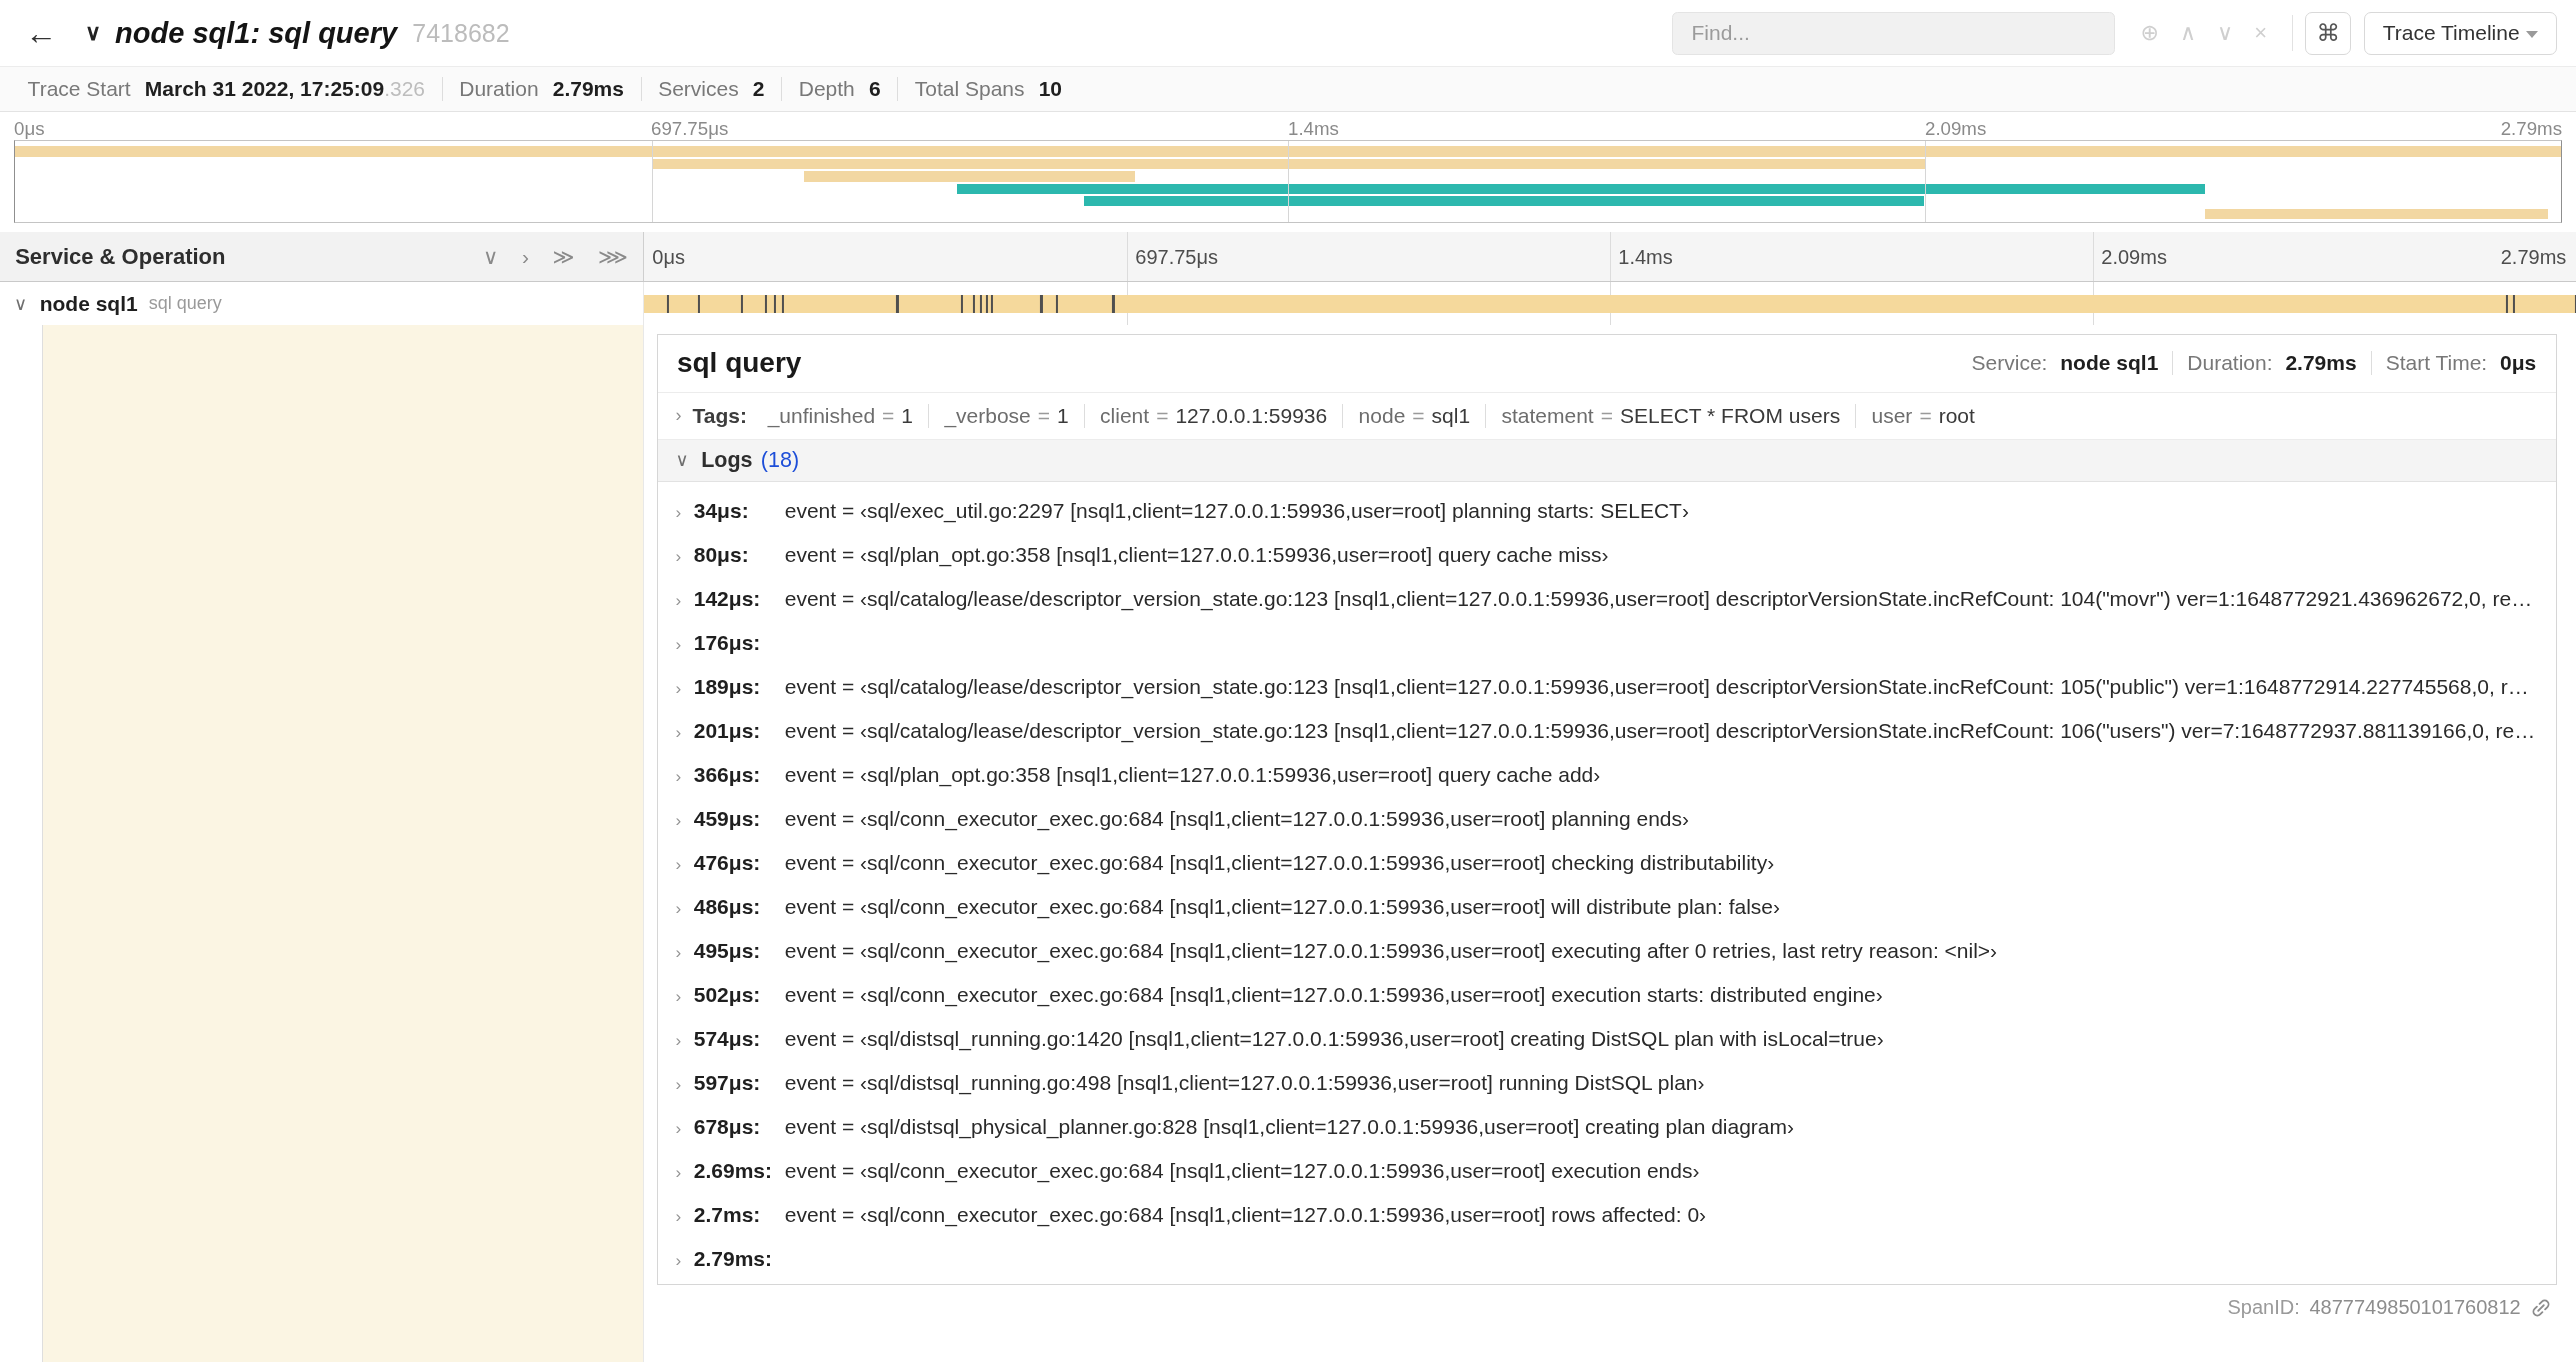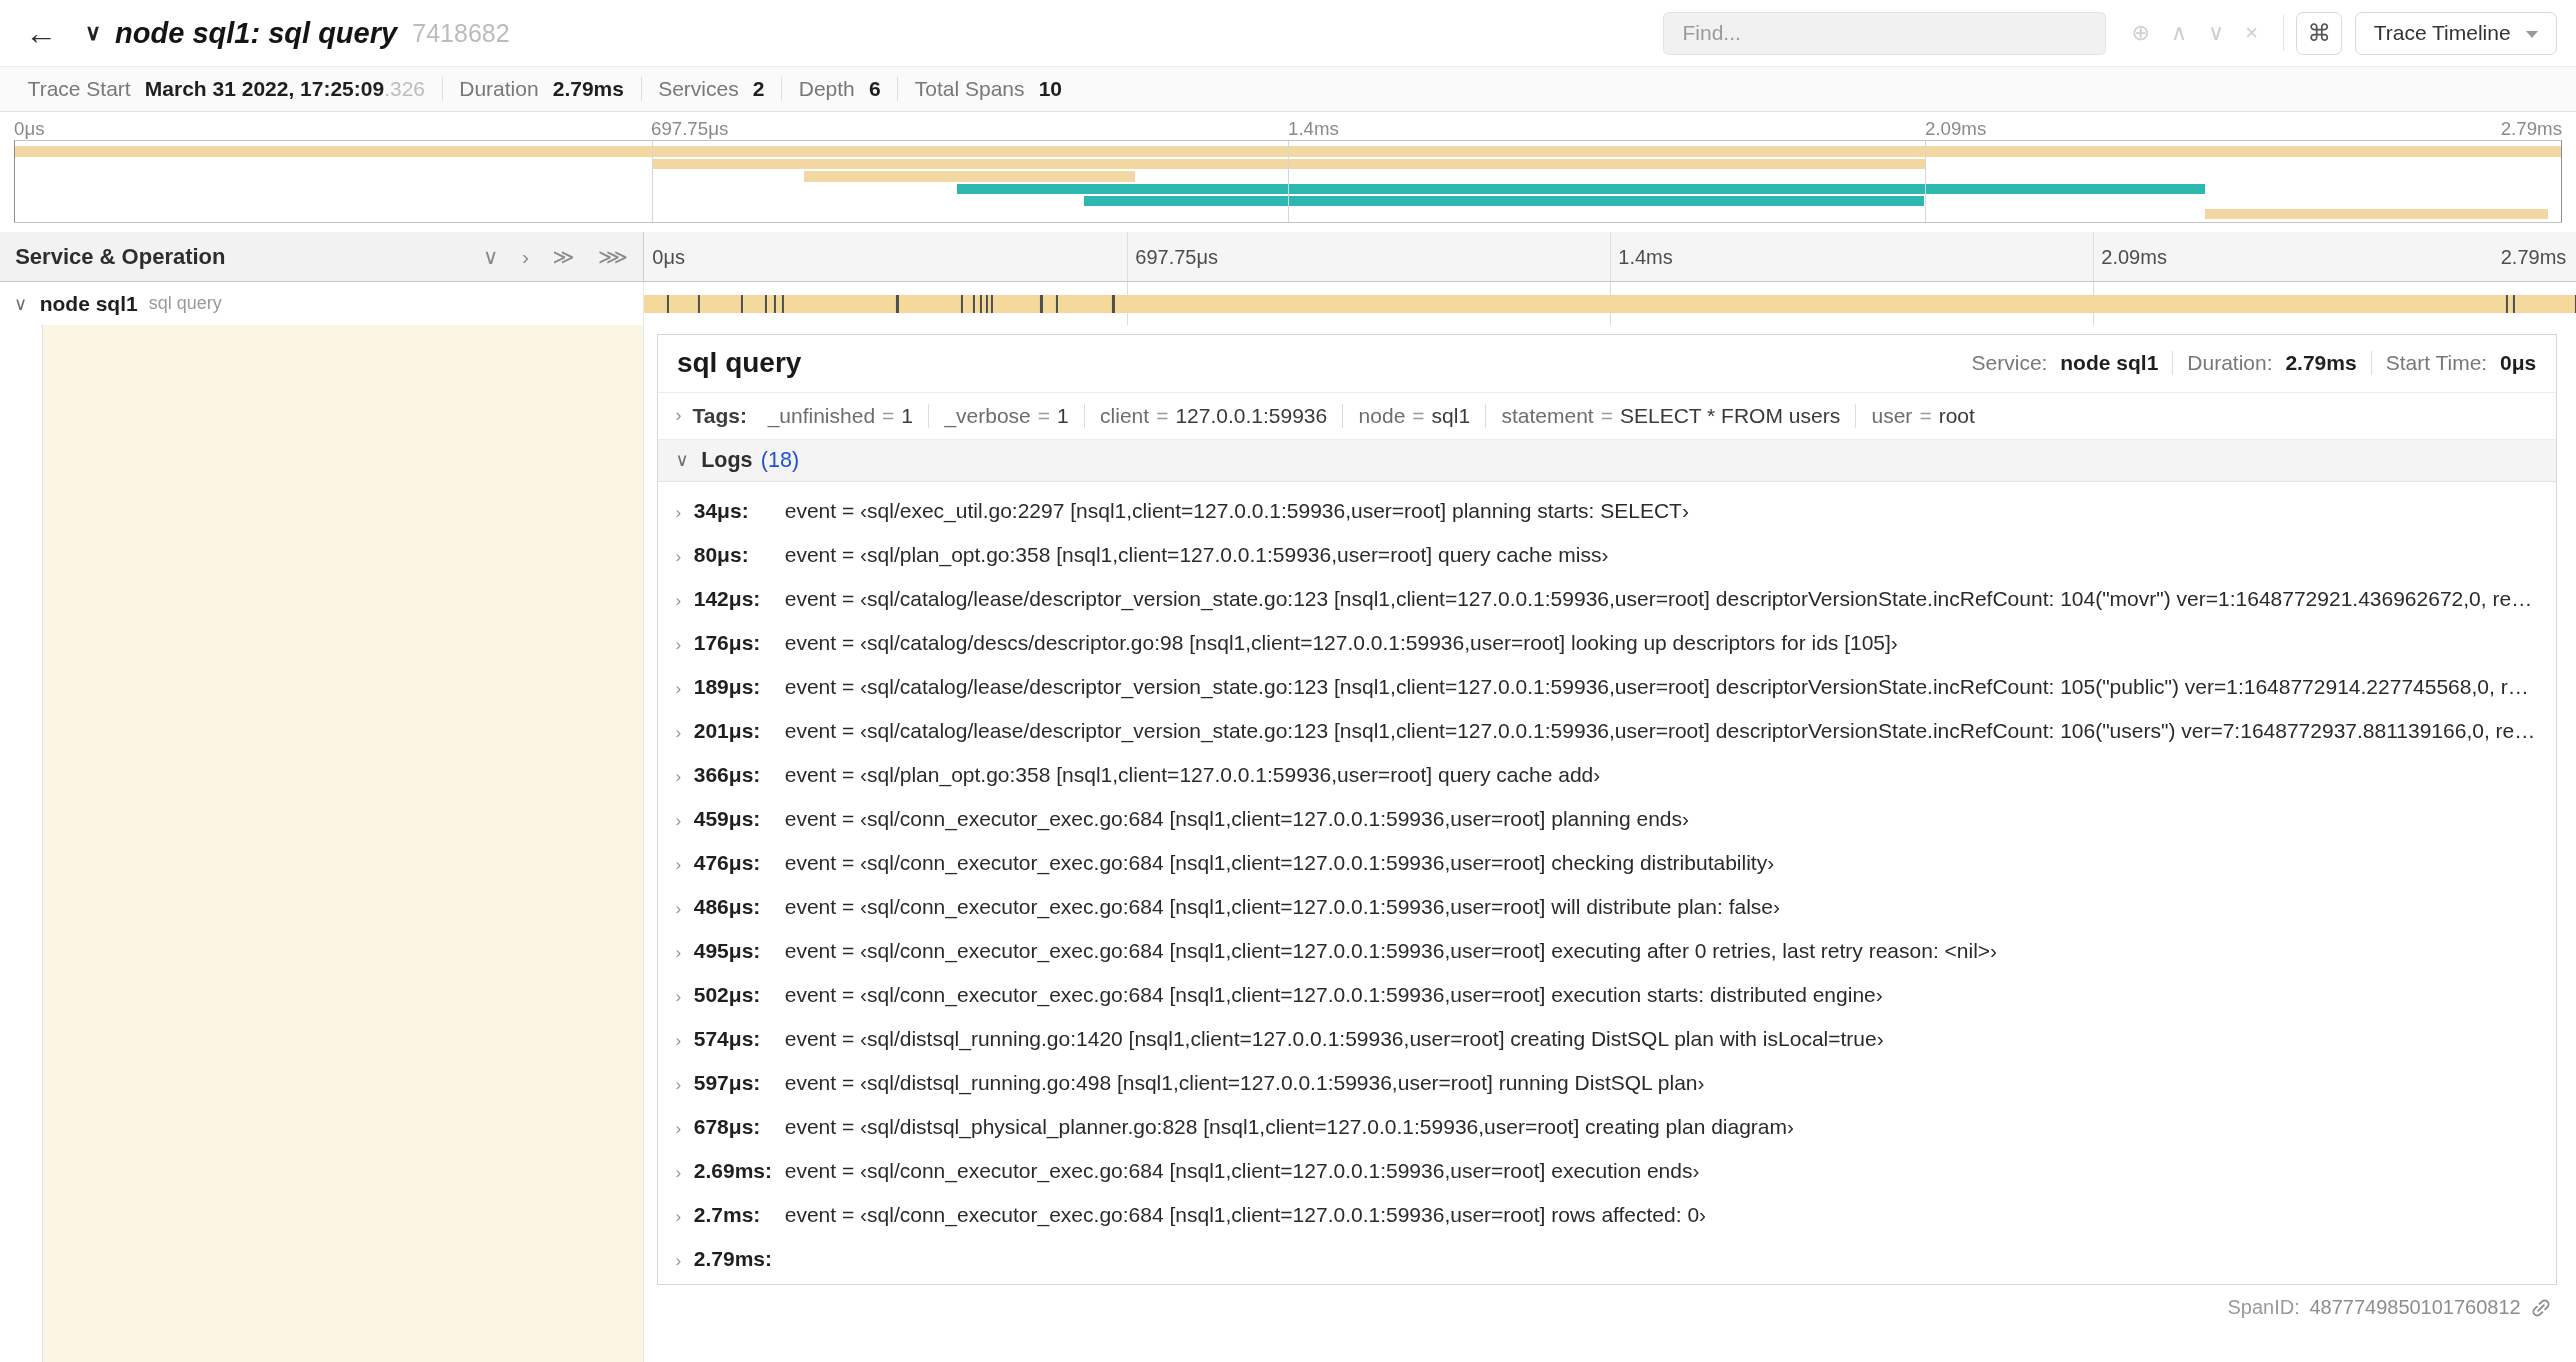--- a/index.html
+++ b/index.html
@@ -16,21 +16,21 @@
   .top-right { margin-left:auto; display:flex; align-items:center; gap:12.5px; }
   .find-input { width:443px; height:43px; background:#f1f1f1; border:0.7px solid #e4e4e4; border-radius:5.5px;
                 font-size:21px; color:#555; padding:0 18px; outline:none; font-family:"Liberation Sans", sans-serif;}
   .find-input::placeholder { color:#9b9b9b; }
   .search-icons { display:flex; align-items:center; gap:21px; padding:0 12.5px; }
   .search-icons span { color:#cfcfcf; font-size:22px; cursor:default; }
   .top-divider { width:0.7px; height:36px; background:#e2e2e2; }
   .kbd-btn { width:46px; height:43px; border:0.7px solid #d9d9d9; border-radius:7px; background:#fff;
              display:flex; align-items:center; justify-content:center; font-size:23.5px; color:#555; cursor:pointer; }
   .view-btn { height:43px; border:0.7px solid #d9d9d9; border-radius:7px; background:#fff; color:#333;
-              display:flex; align-items:center; gap:15px; padding:0 18px; font-size:21px; cursor:pointer; white-space:nowrap; }
+              display:flex; align-items:center; gap:6px; padding:0 18px; font-size:21px; cursor:pointer; white-space:nowrap; }
   .caret-down { width:0; height:0; border-left:6.2px solid transparent; border-right:6.2px solid transparent;
                 border-top:7.6px solid #9a9a9a; margin-top:2.8px; }
 
   
   .trace-info { height:46px; background:#fafafa; border-top:0.7px solid #ececec; border-bottom:0.7px solid #e3e3e3;
                 display:flex; align-items:center; padding:0 11px; font-size:21px; flex:0 0 auto; }
   .info-item { padding:0 16.6px; color:#787878; white-space:nowrap; }
   .info-item + .info-item { border-left:0.7px solid #ddd; }
   .info-label { margin-right:8.3px; }
   .info-value { color:#1f1f1f; font-weight:bold; }
@@ -338,21 +338,20 @@
 
           <div class="log-row">
             <span class="log-chevron">›</span>
             <span class="log-time">142μs:</span>
             <span class="log-msg">event = ‹sql/catalog/lease/descriptor_version_state.go:123 [nsql1,client=127.0.0.1:59936,user=root] descriptorVersionState.incRefCount: 104("movr") ver=1:1648772921.436962672,0, refcount=1›</span>
           </div>
 
           <div class="log-row">
             <span class="log-chevron">›</span>
             <span class="log-time">176μs:</span>
-            <span class="log-msg">event = ‹sql/catalog/descs/descriptor.go:98 [nsql1,client=127.0.0.1:59936,user=root] looking up descriptors for ids [105]›</span>
           </div>
 
           <div class="log-row">
             <span class="log-chevron">›</span>
             <span class="log-time">189μs:</span>
             <span class="log-msg">event = ‹sql/catalog/lease/descriptor_version_state.go:123 [nsql1,client=127.0.0.1:59936,user=root] descriptorVersionState.incRefCount: 105("public") ver=1:1648772914.227745568,0, refcount=1›</span>
           </div>
 
           <div class="log-row">
             <span class="log-chevron">›</span>

